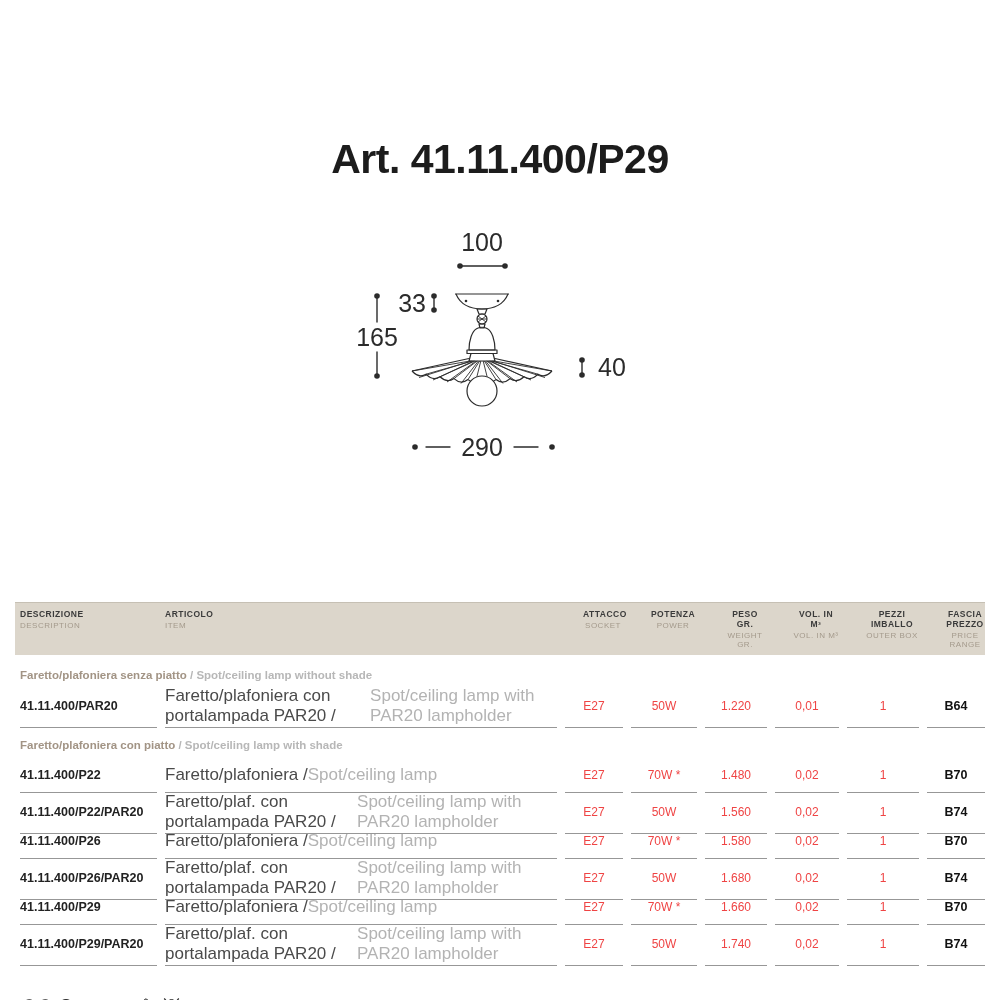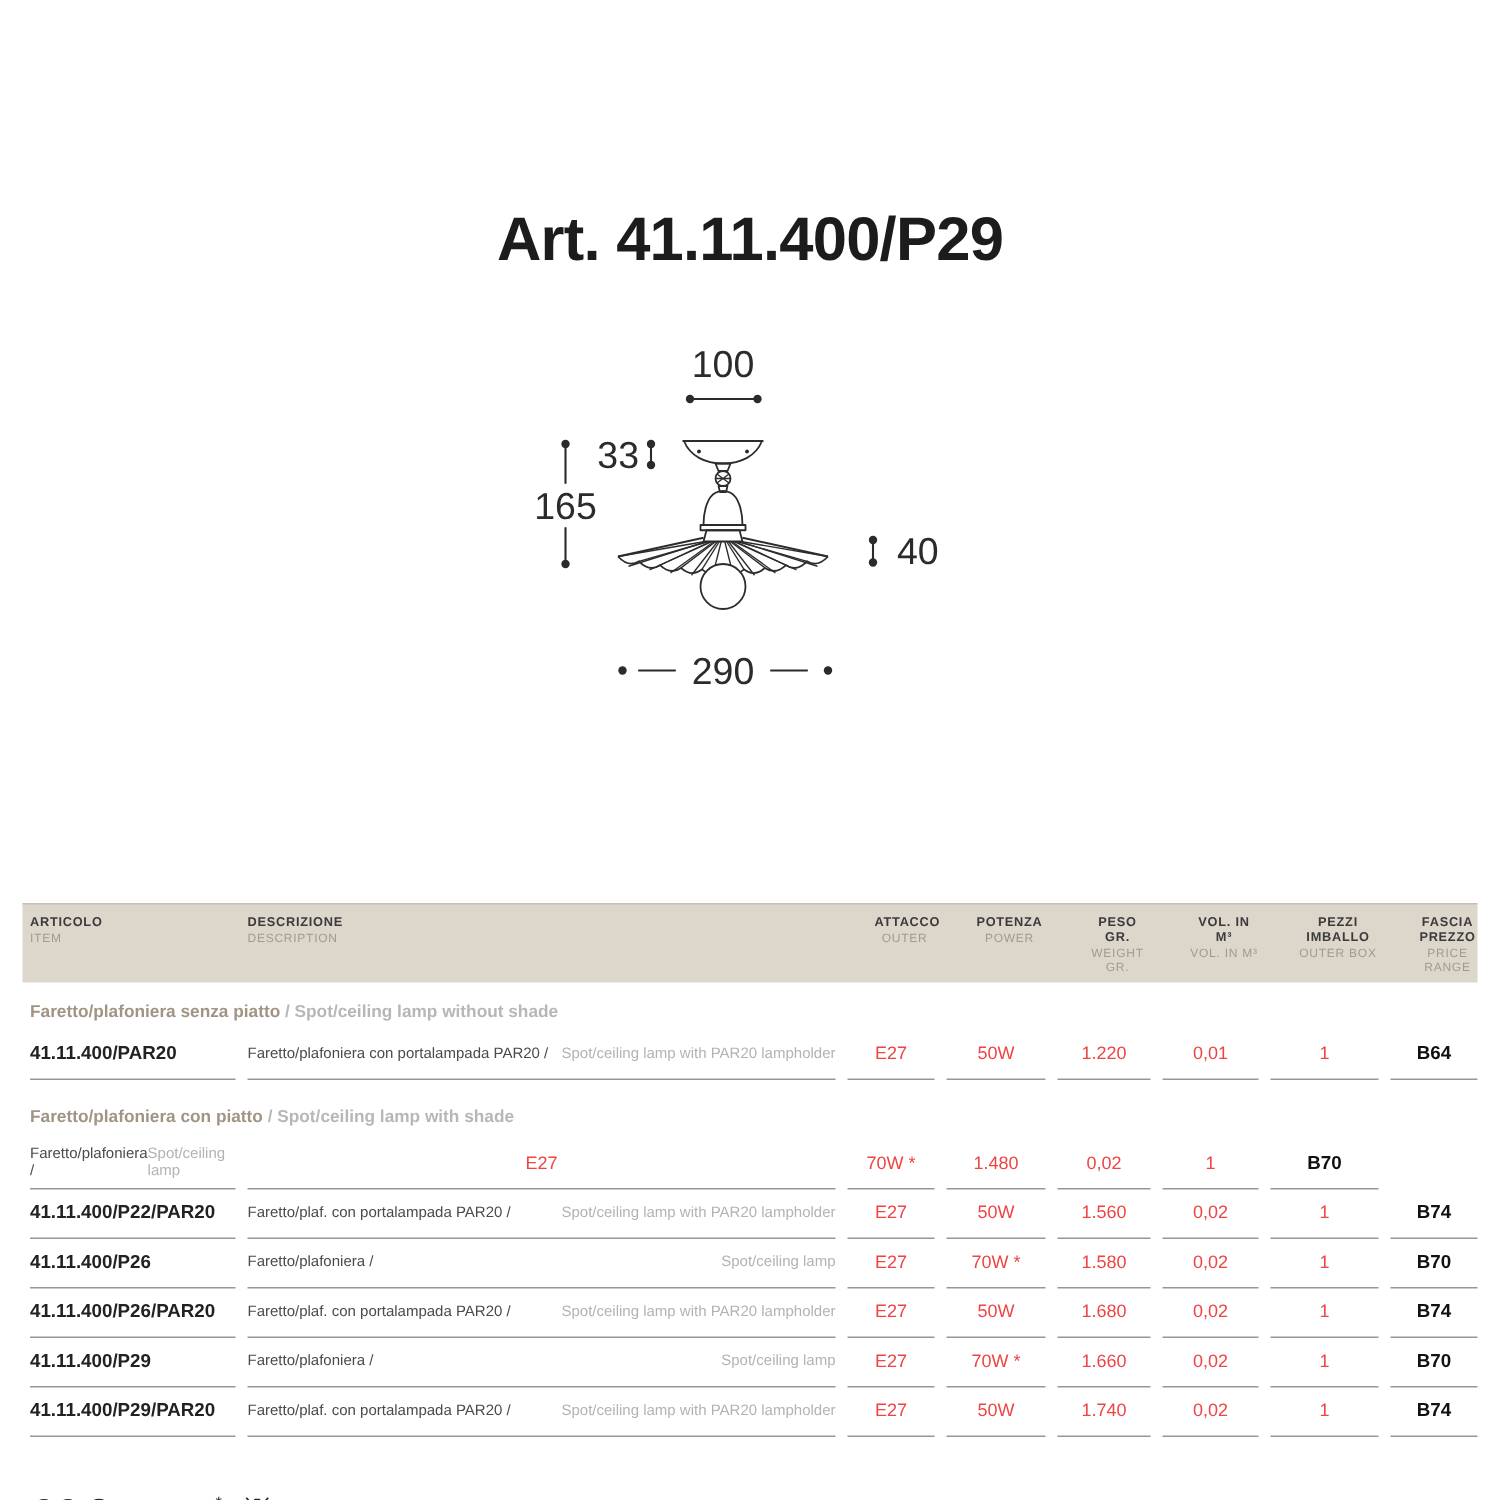--- a/index.html
+++ b/index.html
@@ -27,21 +27,21 @@
   .th.c{text-align:center;margin-left:18px;}
   .section-heading{display:flex;align-items:center;font-size:11.5px;font-weight:bold;padding-left:5px;}
   .section-heading .it{color:#a29485;}
   .section-heading .sep{color:#b7b7b7;white-space:pre;}
   .section-heading .en{color:#b7b7b7;}
   .sh-1{margin-top:8px;height:23px;}
   .sh-2{margin-top:12px;height:28px;}
   .row{height:33px;align-items:center;}
   .cell{border-bottom:1px solid #979797;height:100%;display:flex;align-items:center;}
   .cell.article{font-size:12.5px;font-weight:bold;color:#222222;}
-  .cell.desc{font-size:10px;color:#4a4a4a;justify-content:space-between;}
+  .cell.desc{font-size:17px;color:#4a4a4a;}
   .cell.desc .en{color:#b3b3b3;}
   .cell.c{justify-content:center;font-size:12px;color:#ef4444;}
   .cell.price{justify-content:center;font-size:12.5px;font-weight:bold;color:#111111;}
   
   .footer{position:absolute;top:953px;left:18px;display:flex;align-items:center;gap:8px;height:34px;margin-top:37px;}
   .ip-text{font-size:15px;font-weight:600;color:#2a2a2a;letter-spacing:0.2px;}
   .lamp-wrap{display:flex;align-items:flex-start;}
   .asterisk{font-size:11px;color:#2a2a2a;margin-left:1px;margin-top:-2px;}
   .weee{margin-left:6px;margin-top:4px;}
   .icon svg{display:block;}
@@ -134,30 +134,30 @@
       <circle cx="500" cy="391" r="15" fill="#ffffff"></circle>
     </g>
   </svg>
 </div>
 
 <div class="spec-table">
 
   <div class="thead">
     <div class="grid-row">
       <div class="th">
+        <div class="p">DESCRIZIONE</div>
+        <div class="s">DESCRIPTION</div>
+      </div>
+      <div class="th">
         <div class="p">ARTICOLO</div>
         <div class="s">ITEM</div>
       </div>
-      <div class="th">
-        <div class="p">DESCRIZIONE</div>
-        <div class="s">DESCRIPTION</div>
-      </div>
       <div class="th c">
         <div class="p">ATTACCO</div>
-        <div class="s">OUTER</div>
+        <div class="s">SOCKET</div>
       </div>
       <div class="th c">
         <div class="p">POTENZA</div>
         <div class="s">POWER</div>
       </div>
       <div class="th c">
         <div class="p">PESO GR.</div>
         <div class="s">WEIGHT GR.</div>
       </div>
       <div class="th c">
@@ -195,20 +195,21 @@
     <div class="cell price">B64</div>
   </div>
 
   <div class="section-heading sh-2">
     <span class="it">Faretto/plafoniera con piatto</span>
       <span class="sep"> / </span>
       <span class="en">Spot/ceiling lamp with shade</span>
   </div>
 
   <div class="grid-row row">
+    <div class="cell article">41.11.400/P22</div>
     <div class="cell desc">
         <span>Faretto/plafoniera / </span>
         <span class="en">Spot/ceiling lamp</span>
       </div>
     <div class="cell c">E27</div>
     <div class="cell c">70W *</div>
     <div class="cell c">1.480</div>
     <div class="cell c">0,02</div>
     <div class="cell c">1</div>
     <div class="cell price">B70</div>

